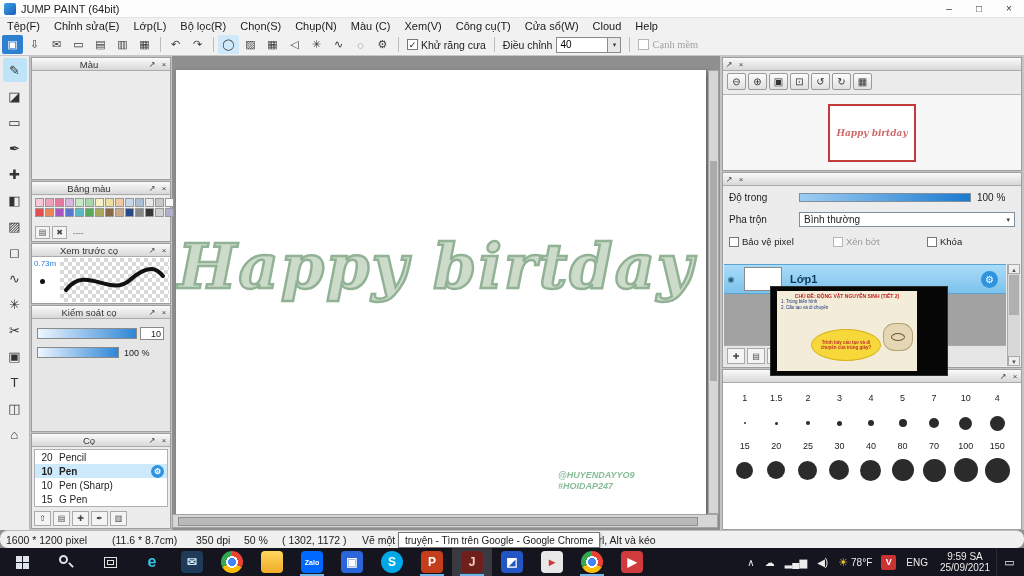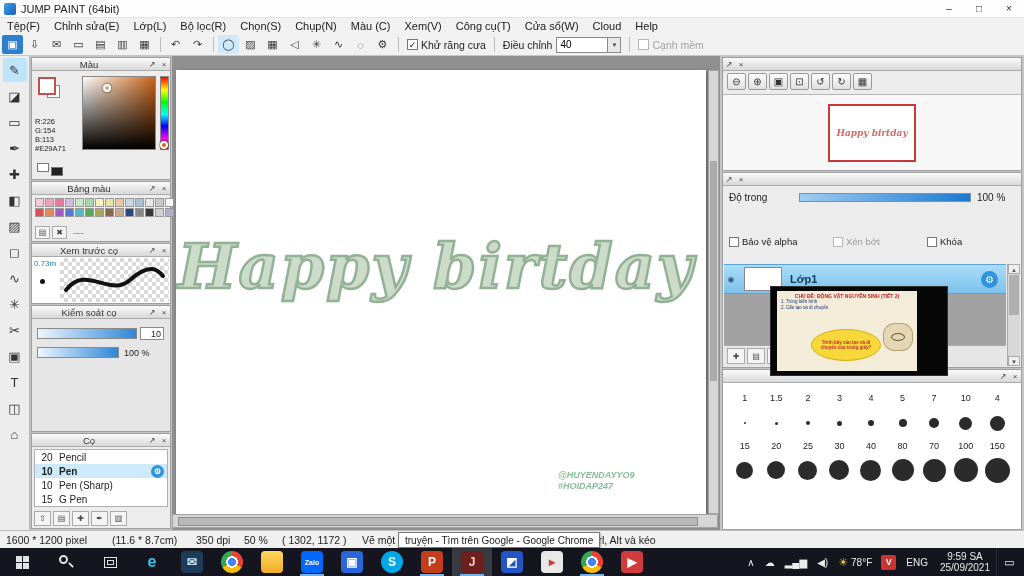--- a/index.html
+++ b/index.html
@@ -14,21 +14,21 @@
   .wbtns { margin-left:auto; display:flex; height:18px; }
   .wbtn { width:30px; height:18px; display:flex; align-items:center; justify-content:center; font-size:10px; color:#333; }
   .menubar { position:absolute; left:0; top:18px; width:1024px; height:16px; background:#f1f1f1; display:flex; align-items:center; }
   .mitem { padding:0 7px; font-size:11px; color:#1a1a1a; }
   .toolbar { position:absolute; left:0; top:34px; width:1024px; height:22px; background:#f1f1f1; border-bottom:1px solid #c6c6c6; display:flex; align-items:center; padding:0 2px; }
   .tbtn { width:21px; height:19px; display:flex; align-items:center; justify-content:center; font-size:11px; color:#3a3a3a; border:1px solid transparent; border-radius:2px; margin-right:1px; }
   .tsep { width:1px; height:15px; background:#bdbdbd; margin:0 4px; }
   .cbrow { display:flex; align-items:center; font-size:10.5px; margin:0 4px; white-space:nowrap; }
   .cb { width:11px; height:11px; border:1px solid #777; background:#fff; margin-right:3px; display:flex; align-items:center; justify-content:center; font-size:9px; color:#111; }
   .cb.dis { border-color:#b5b5b5; }
-  .dim { color:#a2a2a2; }
+  .dim { color:#a2a2a2;font-family:Liberation Serif, serif; }
   .adjwrap { display:flex; align-items:center; }
   .adjinput { width:52px; height:16px; border:1px solid #8a8a8a; background:#fff; font-size:10px; padding:0 3px; font-family:"Liberation Sans",sans-serif; }
   .adjcaret { width:13px; height:16px; border:1px solid #8a8a8a; border-left:none; background:#e8e8e8; font-size:7px; display:flex; align-items:center; justify-content:center; color:#444; }
 
   
   .toolstrip { position:absolute; left:0; top:56px; width:30px; height:474px; background:#ededed; border-right:1px solid #b5b5b5; display:flex; flex-direction:column; align-items:center; padding-top:2px; }
   .tool { width:24px; height:24px; margin-bottom:2px; display:flex; align-items:center; justify-content:center; font-size:13px; color:#333; border:1px solid transparent; border-radius:2px; }
 
   
   .panel { position:absolute; background:#ececec; border:1px solid #9e9e9e; }
@@ -117,21 +117,21 @@
   .simg i { position:absolute; left:7px; top:9px; width:14px; height:8px; border:1px solid #6a5a3a; border-radius:50%; }
 
   
   .szbody { position:absolute; left:0; right:0; top:13px; bottom:0; background:#fff; }
   .szgrid { position:absolute; left:6px; right:8px; display:grid; grid-template-columns:repeat(9,1fr); justify-items:center; align-items:center; }
   .szgrid6 { grid-template-columns:repeat(6,1fr); }
   .szlab { font-size:9px; color:#222; }
   .dot { display:block; width:var(--d); height:var(--d); background:#2b2b2b; border-radius:50%; }
 
   
-  .statusbar { position:absolute; left:0; top:530px; width:1024px; height:18px; background:#f0f0f0; border-top:1px solid #bdbdbd; font-size:10.5px; color:#1c1c1c; }
+  .statusbar { position:absolute; left:0; top:530px; width:1024px; height:18px; background:#f0f0f0; border-top:1px solid #bdbdbd; font-size:10.5px; color:#1c1c1c;border-radius:8px; }
   .ss { position:absolute; top:3px; white-space:nowrap; }
   .tooltip { position:absolute; left:398px; top:1px; height:16px; background:#fff; border:1px solid #767676; box-shadow:1px 1px 2px rgba(0,0,0,.25); font-size:10px; display:flex; align-items:center; padding:0 6px; z-index:60; white-space:nowrap; }
 
   
   .taskbar { position:absolute; left:0; top:548px; width:1024px; height:28px; background:#15151f; display:flex; align-items:center; }
   .tsys { width:44px; height:28px; display:flex; align-items:center; justify-content:center; }
   .winlogo { display:grid; grid-template-columns:6px 6px; grid-template-rows:6px 6px; gap:1px; }
   .winlogo b { background:#dfe4ea; }
   .searchico { position:relative; width:14px; height:14px; }
   .searchico i { position:absolute; left:0; top:0; width:9px; height:9px; border:2px solid #e2e2e2; border-radius:50%; }
@@ -279,38 +279,20 @@
       </div>
     </div>
 
   <div class="abs" style="left:30px;top:56px;width:142px;height:474px;background:#c4c4c4"></div>
 
   <div class="panel" style="left:31px;top:57px;width:140px;height:123px">
     <div class="phead">
       <span class="ptitle">Màu</span>
       <span class="pico">↗</span>
       <span class="pico">×</span>
-    </div>
-    <div class="pbody">
-      <div class="chip" style="left:6px;top:6px;width:18px;height:18px;border:2px solid #c05050;z-index:2"></div>
-      <div class="chip" style="left:15px;top:14px;width:13px;height:13px;border:1px solid #888"></div>
-      <div class="rgbtxt">
-        <div>R:226</div>
-        <div>G:154</div>
-        <div>B:113</div>
-        <div>#E29A71</div>
-      </div>
-      <div class="svsq">
-        <div class="svmark"></div>
-      </div>
-      <div class="huebar">
-        <div class="huemark"></div>
-      </div>
-      <div class="minichip" style="left:5px;top:92px;background:#fff"></div>
-      <div class="minichip" style="left:19px;top:96px;background:#222"></div>
     </div>
   </div>
 
   <div class="panel" style="left:31px;top:181px;width:140px;height:61px">
     <div class="phead">
       <span class="ptitle">Bảng màu</span>
       <span class="pico">↗</span>
       <span class="pico">×</span>
     </div>
     <div class="pbody">
@@ -472,23 +454,30 @@
     <div class="phead">
       <span class="pico">↗</span>
       <span class="pico">×</span>
     </div>
     <div class="pbody">
       <div class="lrow" style="top:6px;width:288px">
         <span style="width:70px">Độ trong</span>
         <span class="lslider" style="width:172px"></span>
         <span style="margin-left:6px">100 %</span>
       </div>
+      <div class="lrow" style="top:26px;width:288px">
+        <span style="width:70px">Pha trộn</span>
+        <span class="lselect" style="width:216px">
+          <span>Bình thường</span>
+            <span class="car">▾</span>
+        </span>
+      </div>
       <div class="lrow" style="top:50px">
         <span class="lcb"></span>
-        <span style="font-size:9.5px">Bảo vệ alpha</span>
+        <span style="font-size:9.5px">Bảo vệ pixel</span>
       </div>
       <div class="lrow" style="top:50px;left:110px;color:#9a9a9a">
         <span class="lcb" style="border-color:#b5b5b5"></span>
         <span style="font-size:9.5px">Xén bớt</span>
       </div>
       <div class="lrow" style="top:50px;left:204px">
         <span class="lcb"></span>
         <span style="font-size:9.5px">Khóa</span>
       </div>
       <div class="layerlistbg"></div>

